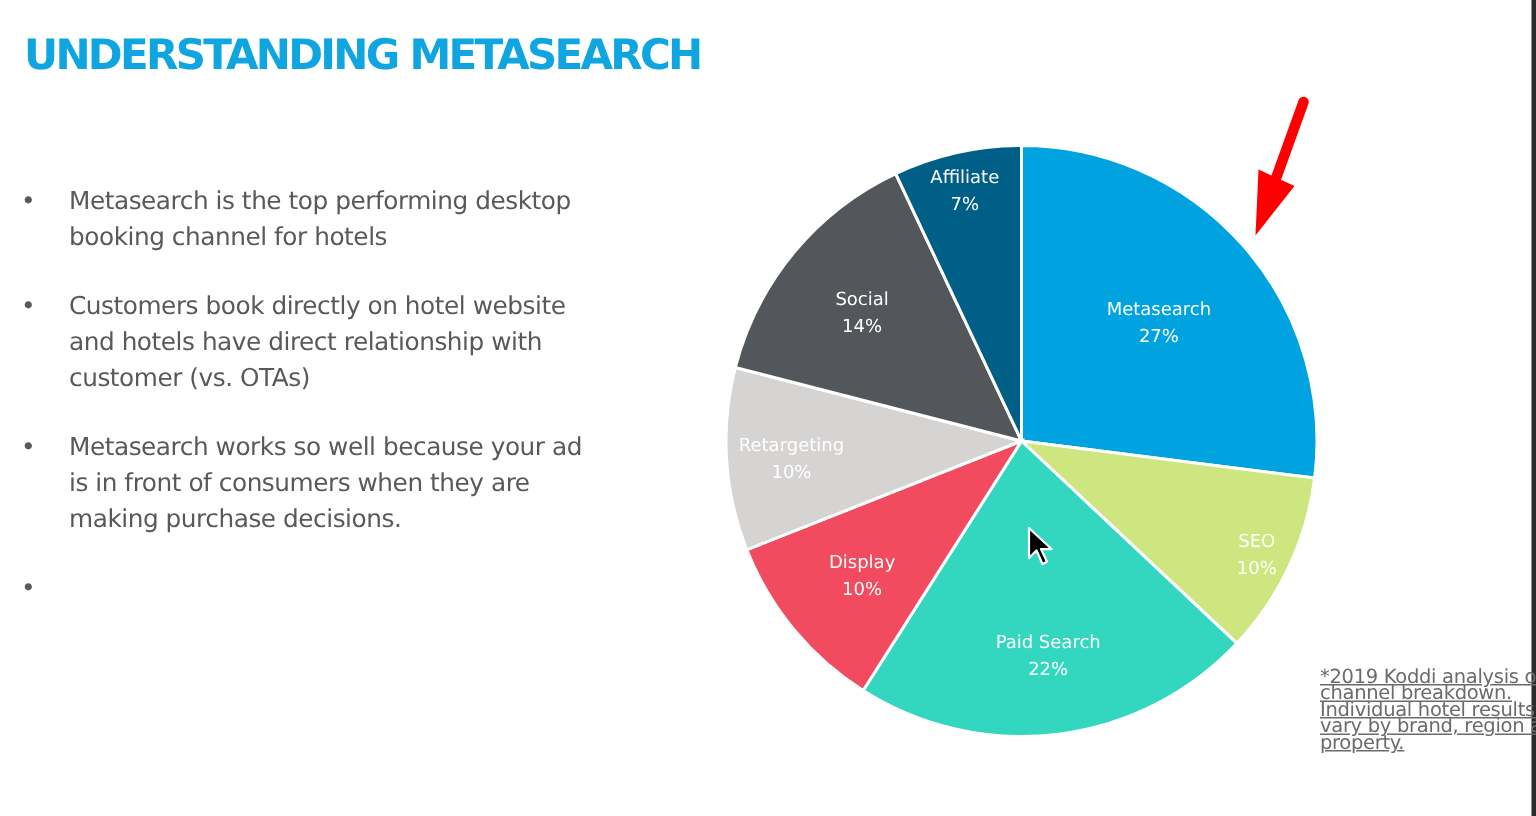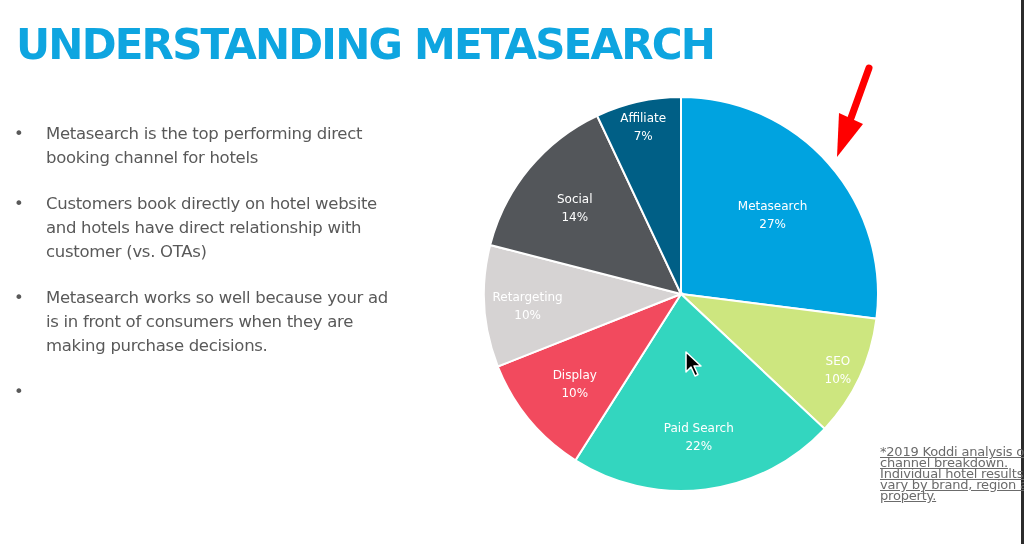--- a/index.html
+++ b/index.html
@@ -8,21 +8,21 @@
     background: #ffffff;
     font-family: "Liberation Sans", sans-serif;
   }
   .right-edge {
     position: absolute; top: 0; right: 0; width: 3px; height: 544px;
     background: #2b2b2b;
   }
   .title {
     position: absolute; left: 16px; top: 20px;
     font-family: "DejaVu Sans", sans-serif;
-    font-weight: bold; font-size: 42px; letter-spacing: -1.8px;
+    font-weight: bold; font-size: 28px; letter-spacing: -1.8px;
     color: #0ea5e0; white-space: nowrap;
   }
   .bullets {
     position: absolute; left: 14px; top: 122px; width: 380px;
     margin: 0; padding: 0; list-style: none;
   }
   .bullets li {
     position: relative; padding-left: 32px; margin-bottom: 22px;
     font-family: "DejaVu Sans", sans-serif;
     font-size: 16.5px; line-height: 24px; color: #595959;
@@ -48,21 +48,21 @@
   .cursor { position: absolute; left: 684px; top: 350px; }
 </style>
 </head>
 <body>
 
 <div class="right-edge"></div>
 
 <h1 class="title" style="margin:0">UNDERSTANDING METASEARCH</h1>
 
 <ul class="bullets">
-  <li><span class="dot">•</span><span>Metasearch is the top performing direct booking channel for hotels</span></li>
+  <li><span class="dot">•</span><span>Metasearch is the top performing desktop booking channel for hotels</span></li>
   <li><span class="dot">•</span><span>Customers book directly on hotel website and hotels have direct relationship with customer (vs. OTAs)</span></li>
   <li><span class="dot">•</span><span>Metasearch works so well because your ad is in front of consumers when they are making purchase decisions.</span></li>
   <li><span class="dot">•</span></li>
 </ul>
 
 <svg id="pie" width="1024" height="544">
     <path d="M681,294 L681,97 A197,197 0 0 1 876.4465961589522,318.690647012168 Z" fill="#00a3e0" stroke="#ffffff" stroke-width="2"></path>
     <text x="772.6185660446644" y="210.22736876936915" class="slice-label">Metasearch</text>
     <text x="772.6185660446644" y="228.22736876936915" class="slice-label">27%</text>
     <path d="M681,294 L876.4465961589522,318.690647012168 A197,197 0 0 1 824.606819602018,428.8557798679517 Z" fill="#cde67f" stroke="#ffffff" stroke-width="2"></path>

